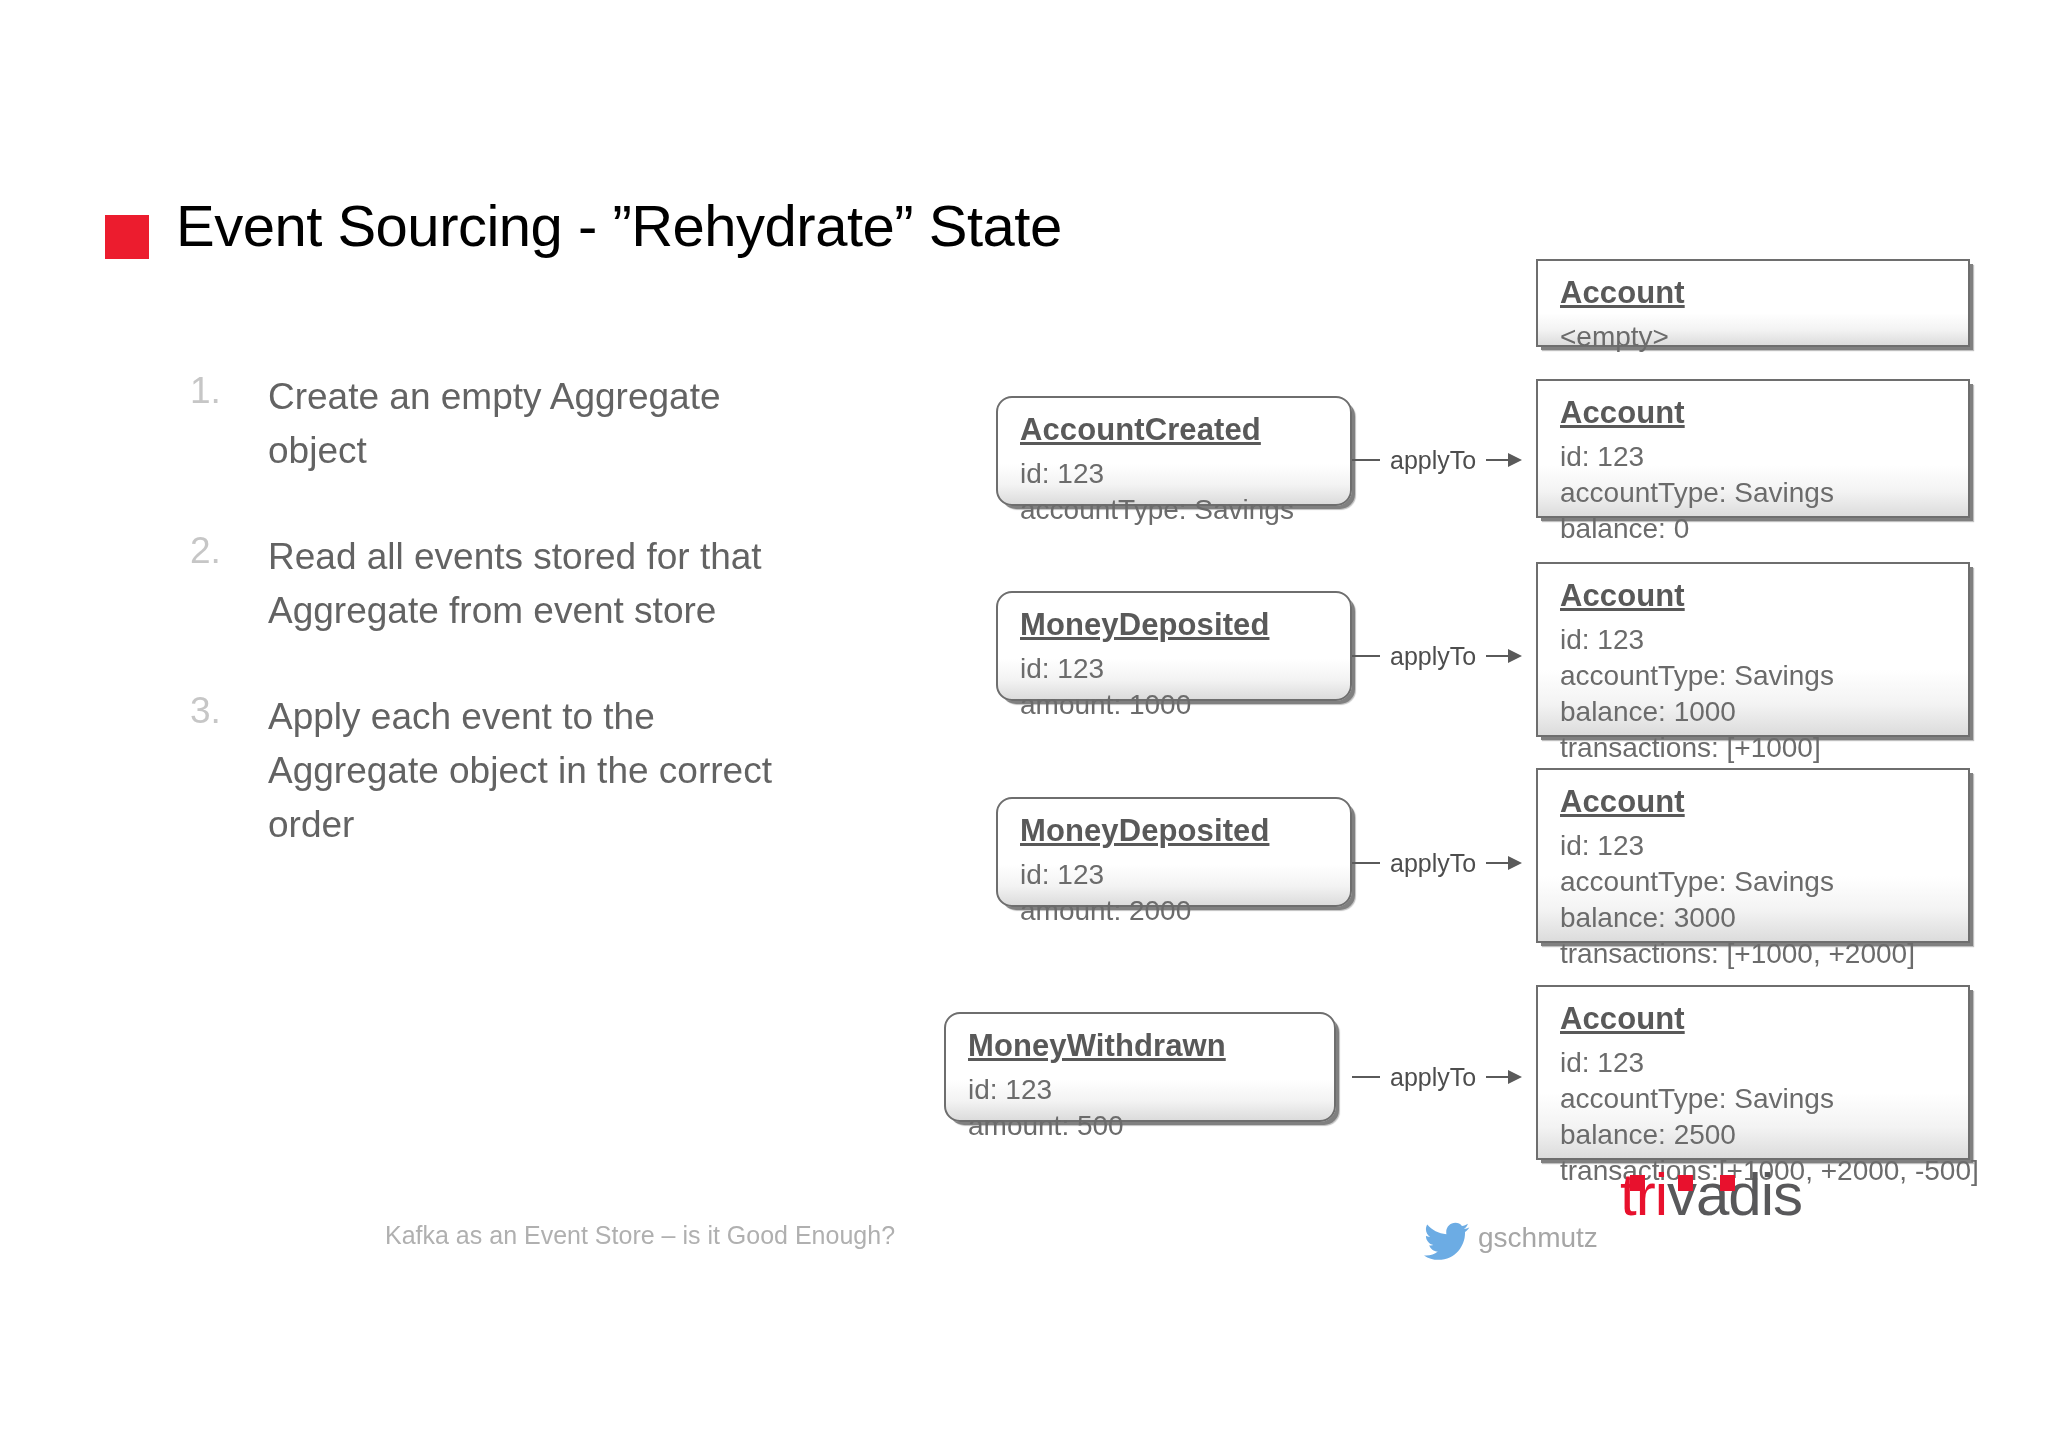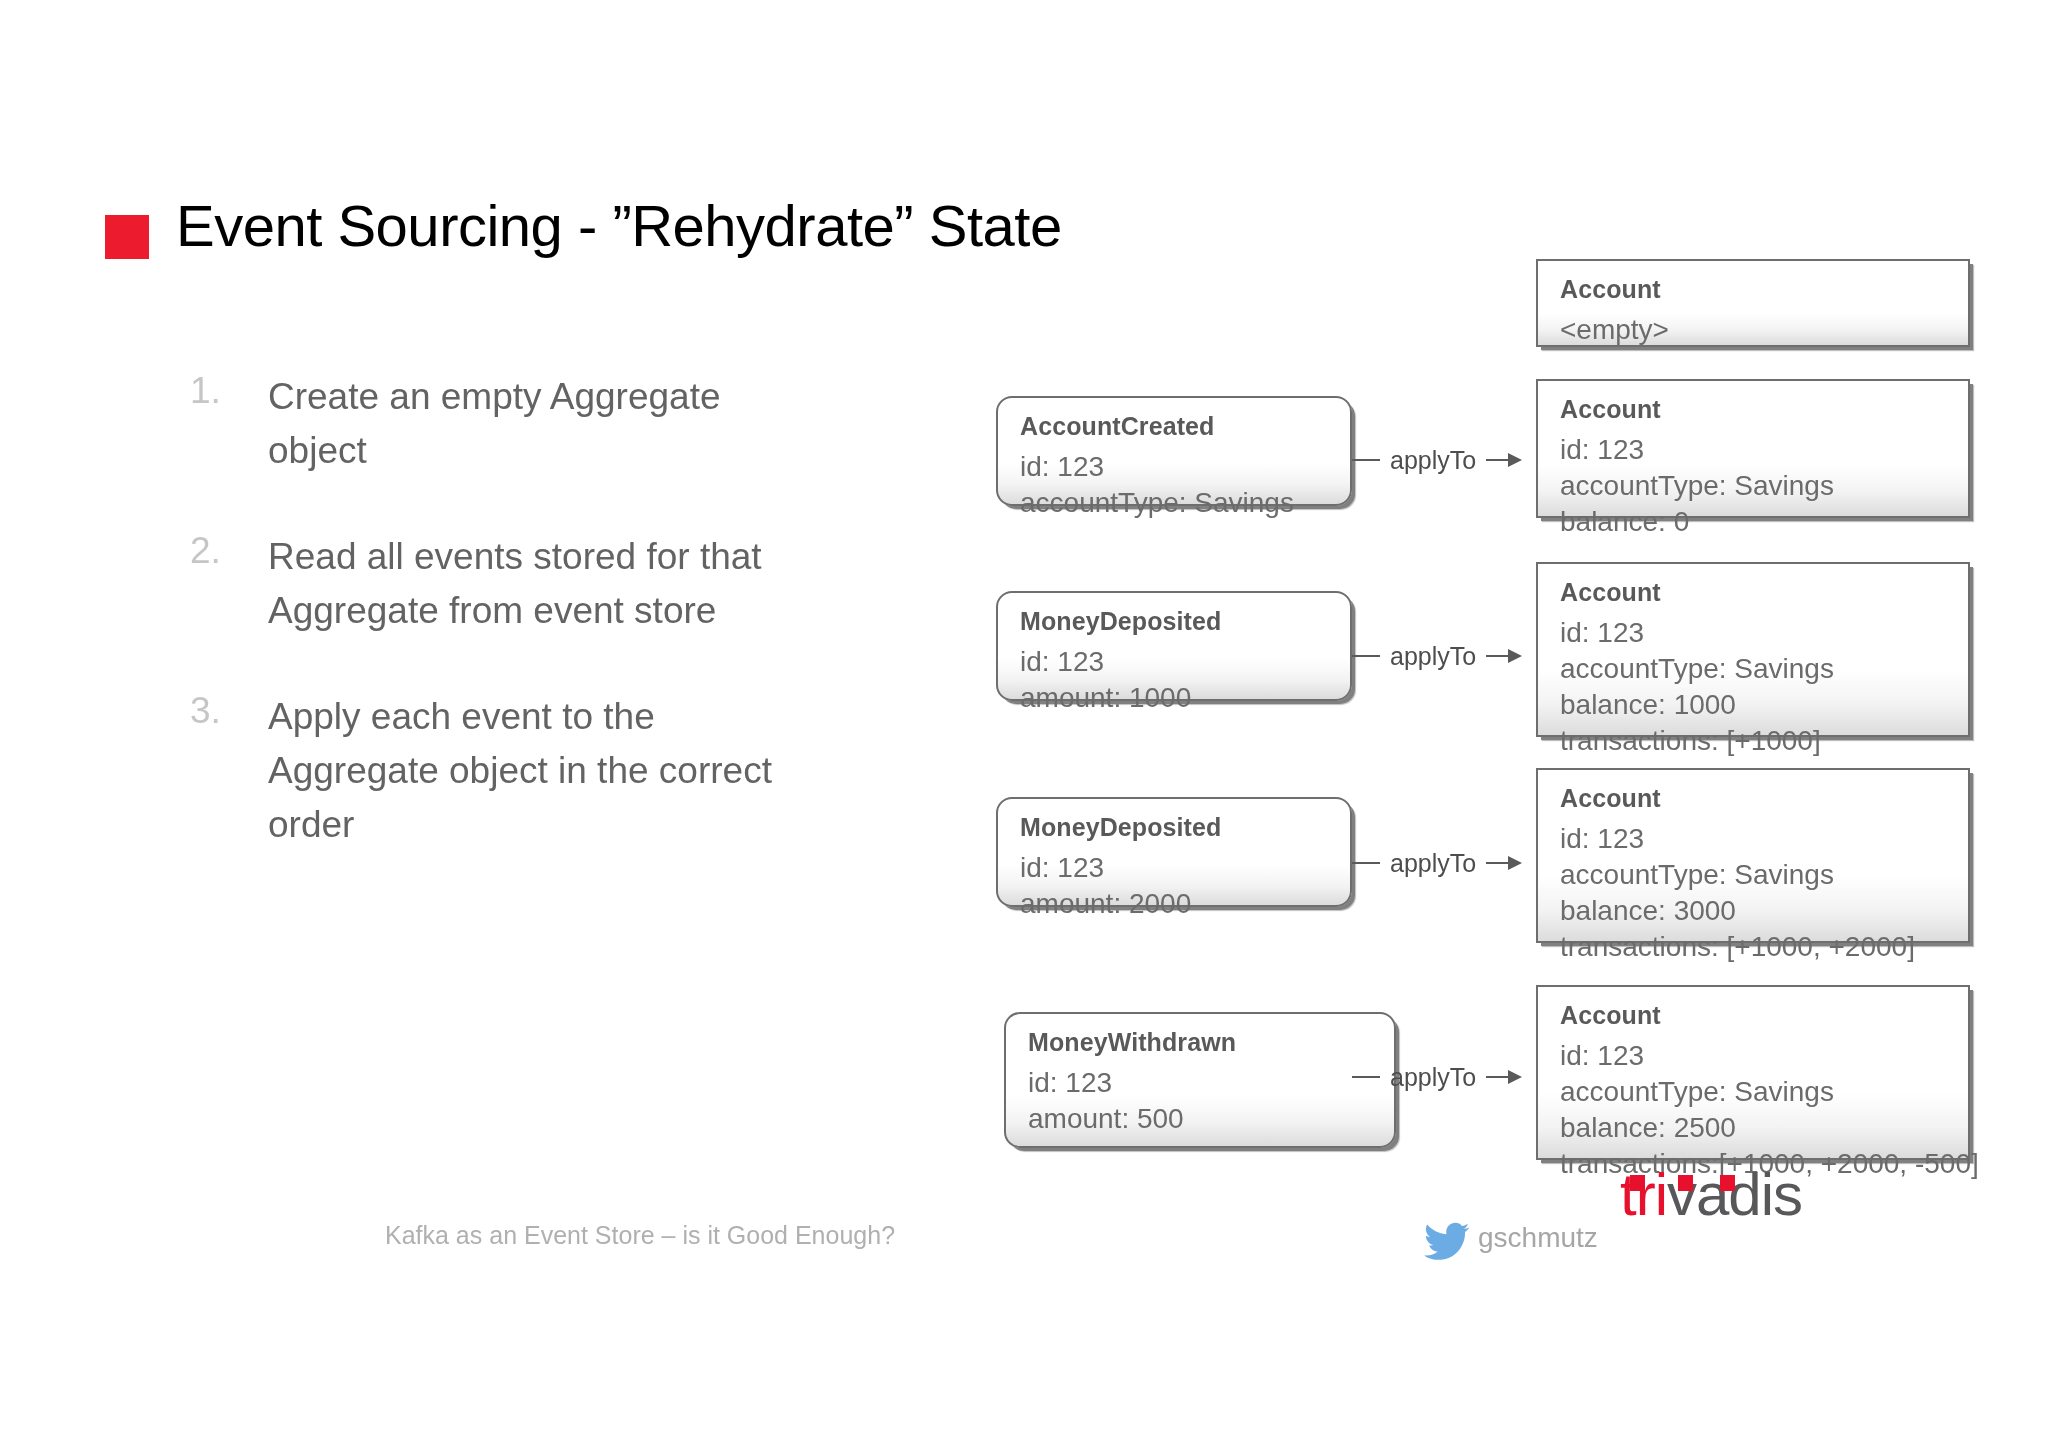--- a/index.html
+++ b/index.html
@@ -45,22 +45,22 @@
     position: absolute;
     background: linear-gradient(180deg,#ffffff 0%, #ffffff 62%, #f3f3f3 82%, #dcdcdc 100%);
     border: 2px solid #6e6e6e;
     box-shadow: 4px 4px 0 -1px #808080, 5px 5px 1px -1px rgba(0,0,0,0.25);
     padding: 14px 20px 10px 22px;
   }
   .node.event { border-radius: 16px; }
   .node.state { border-radius: 0px; }
 
   .node-title {
-    font-size: 25px; font-weight: bold; color: #595959;
-    margin-bottom: 8px; letter-spacing: 0.1px;
+    font-size: 31px; font-weight: bold; color: #595959;
+    margin-bottom: 8px; letter-spacing: 0.1px; text-decoration: underline;
   }
   .node-line {
     font-size: 28px; color: #6b6b6b; line-height: 36px;
     white-space: nowrap;
   }
 
   
   .connector {
     position: absolute; height: 40px;
     display: flex; align-items: center;
@@ -179,21 +179,21 @@
     <div class="conn-line-right"></div>
   </div>
   <div class="node state" style="left:1536px; top:768px; width:434px; height:175px;">
     <div class="node-title">Account</div>
     <div class="node-line">id: 123</div>
     <div class="node-line">accountType: Savings</div>
     <div class="node-line">balance: 3000</div>
     <div class="node-line">transactions: [+1000, +2000]</div>
   </div>
 
-  <div class="node event" style="left:1004px; top:1012px; width:392px; height:136px;">
+  <div class="node event" style="left:944px; top:1012px; width:392px; height:110px;">
     <div class="node-title">MoneyWithdrawn</div>
     <div class="node-line">id: 123</div>
     <div class="node-line">amount: 500</div>
   </div>
   <div class="connector" style="left:1352px; top:1057px; width:184px;">
     <div class="conn-line-left"></div>
     <div class="conn-label">applyTo</div>
     <div class="conn-line-right"></div>
   </div>
   <div class="node state" style="left:1536px; top:985px; width:434px; height:175px;">

